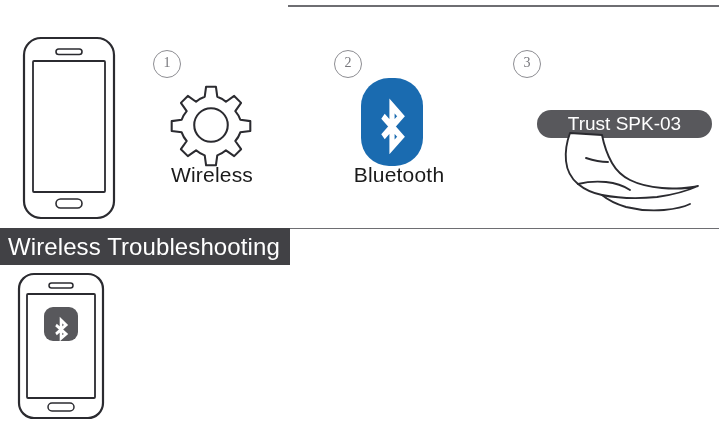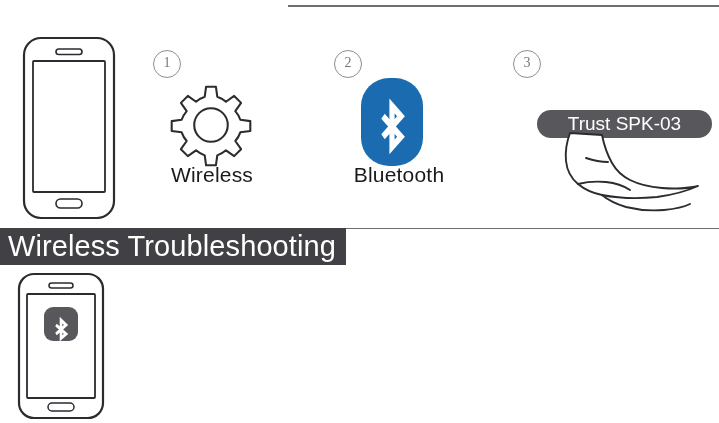--- a/index.html
+++ b/index.html
@@ -115,21 +115,21 @@
     position: absolute;
     left: 0; top: 0;
     height: 37px;
     padding: 0 10px 0 8px;
     background: #414145;
     display: flex;
     align-items: center;
   }
   .title-bar span {
     color: #ffffff;
-    font-size: 29px;
+    font-size: 24px;
     letter-spacing: .1px;
     font-family: "Liberation Sans", sans-serif;
   }
 
   
   .bt-badge { position: absolute; }
   .bt-badge svg { display: block; }
 </style>
 </head>
 <body>

